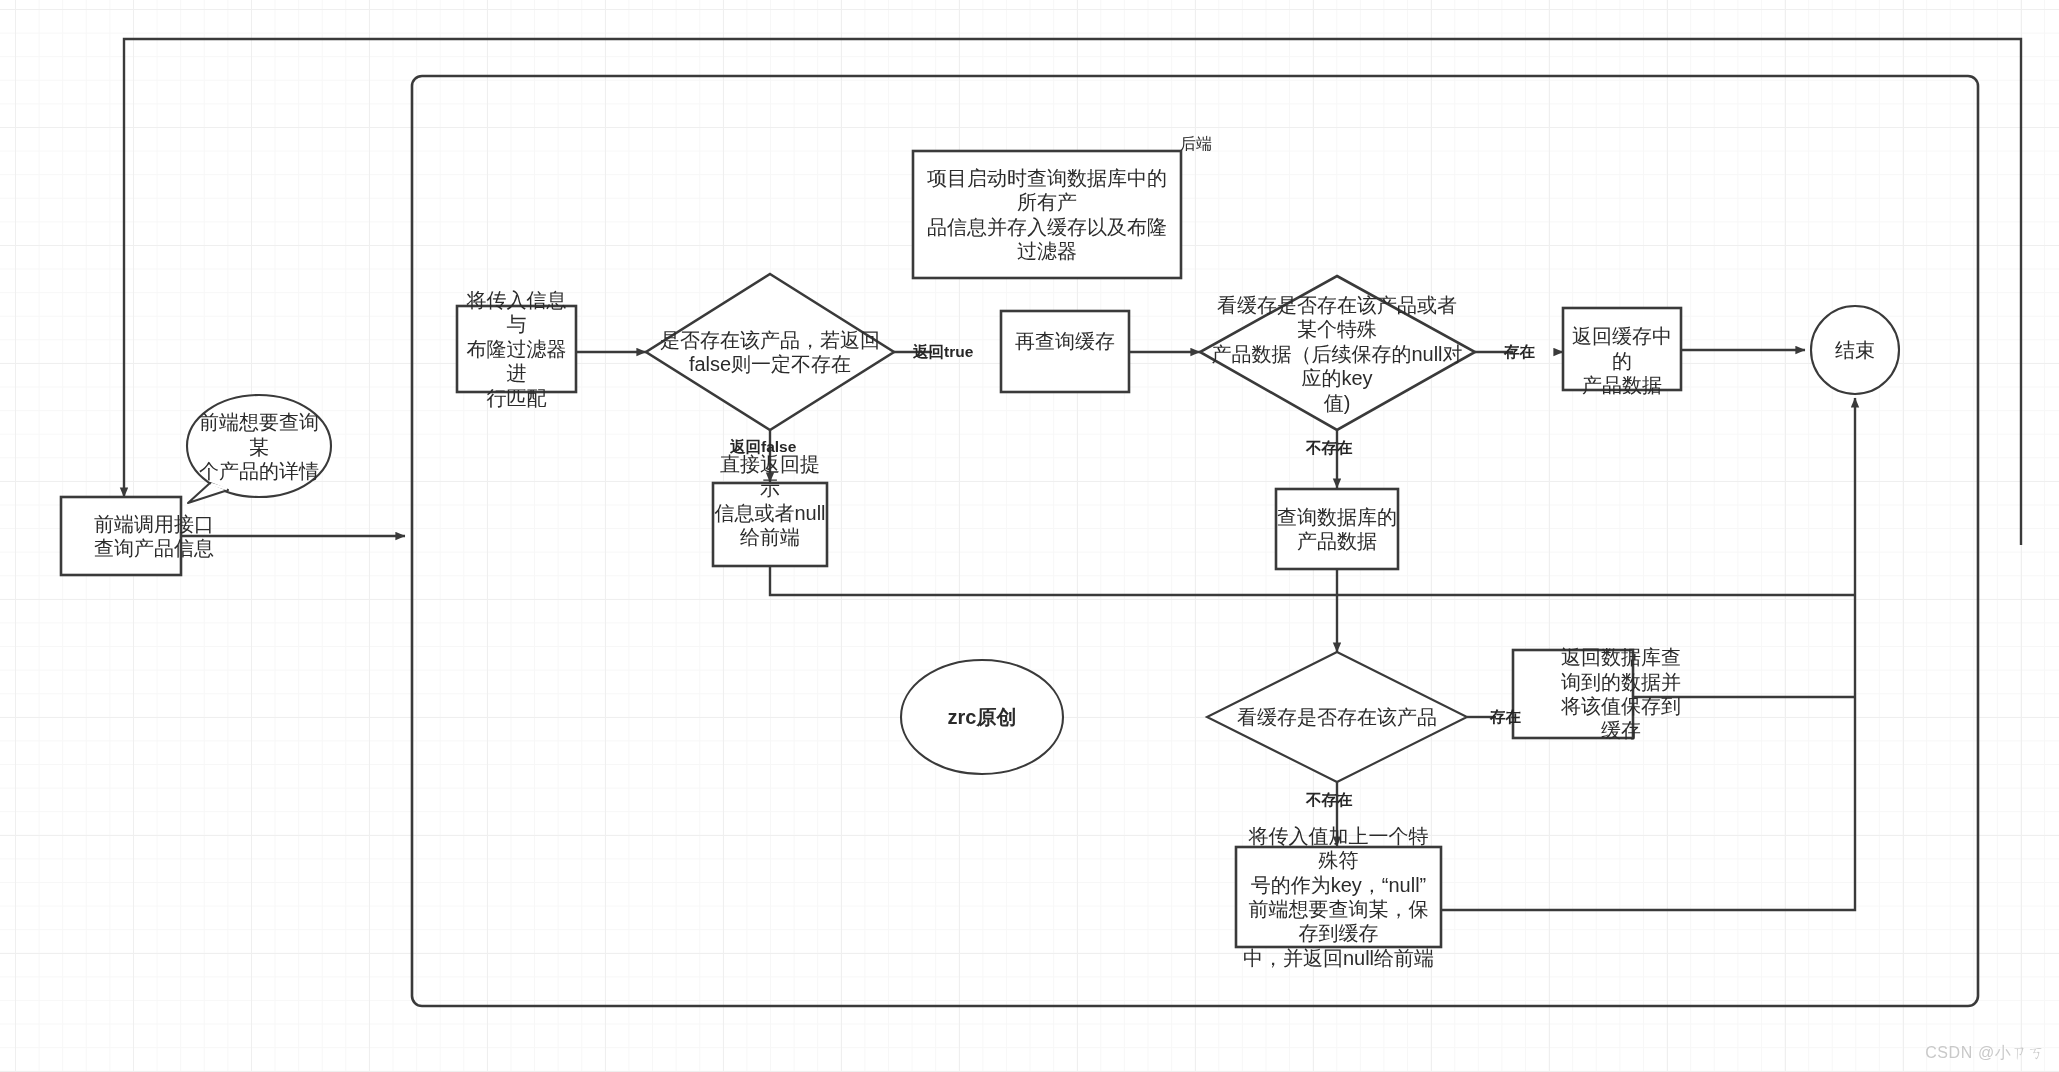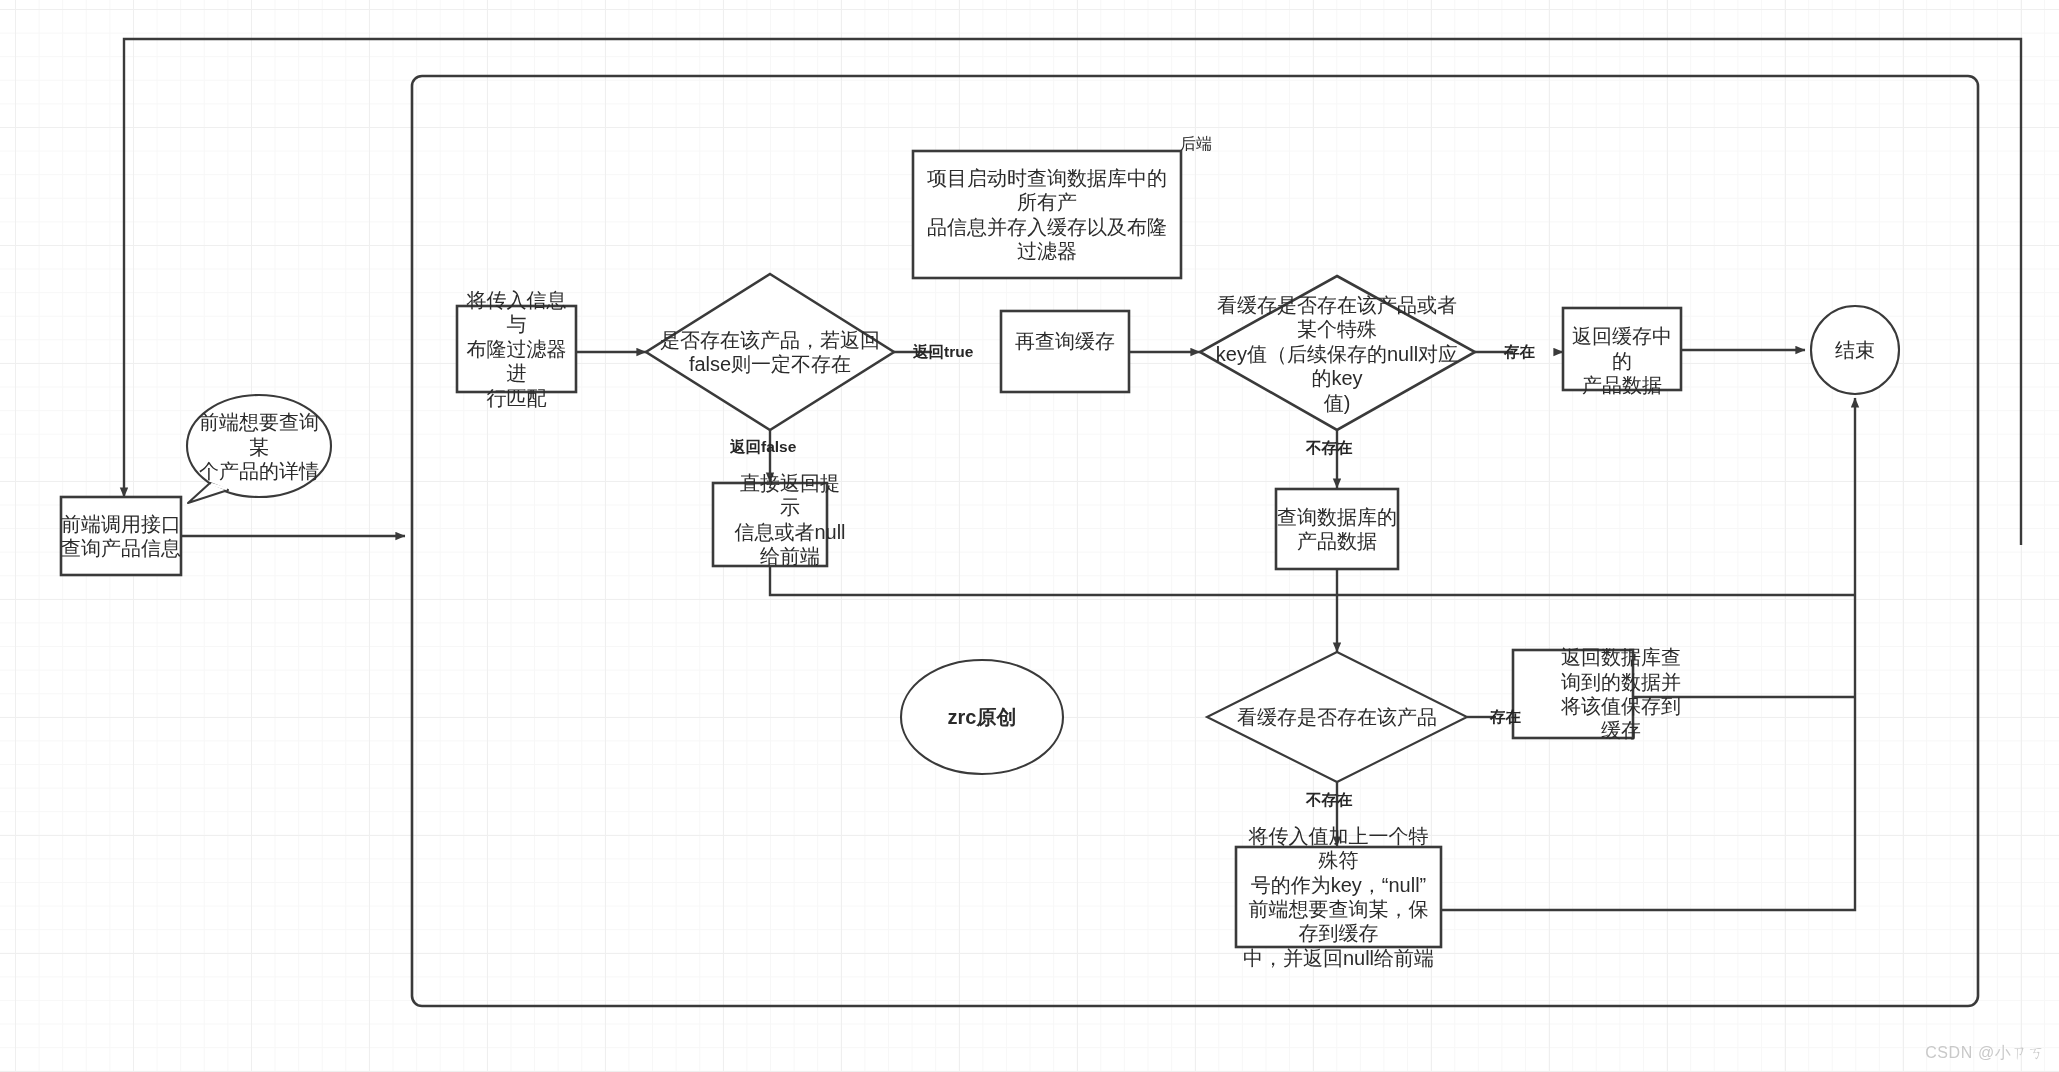--- a/index.html
+++ b/index.html
@@ -175,44 +175,44 @@
     <rect class="shape-stroke" x="1236" y="847" width="205" height="100"></rect>
 
     <path class="conn" d="M 1441,910 L 1855,910 L 1855,697"></path>
 
     <ellipse class="shape-stroke-thin" cx="982" cy="717" rx="81" ry="57"></ellipse>
 
   </svg>
 
   <div class="swim-title" style="left:1180px; top:134px;">后端</div>
 
-  <div class="lbl lbl-box" style="left:61px; top:497px; width:120px; height:78px;">前端调用接口
+  <div class="lbl lbl-box" style="left:61px; top:497px; width:120px; height:78px;padding-left:33px;">前端调用接口
 查询产品信息</div>
 
   <div class="lbl lbl-box" style="left:191px; top:418px; width:136px; height:58px;">前端想要查询某
 个产品的详情</div>
 
   <div class="lbl lbl-box" style="left:920px; top:151px; width:254px; height:127px;">项目启动时查询数据库中的所有产
 品信息并存入缓存以及布隆过滤器</div>
 
   <div class="lbl lbl-box" style="left:457px; top:306px; width:119px; height:86px;">将传入信息与
 布隆过滤器进
 行匹配</div>
 
   <div class="lbl lbl-box bold-t" style="left:650px; top:322px; width:240px; height:60px; font-weight:normal;">是否存在该产品，若返回
 false则一定不存在</div>
 
-  <div class="lbl lbl-box" style="left:713px; top:478px; width:114px; height:83px;padding-left:20px;">直接返回提示
+  <div class="lbl lbl-box" style="left:713px; top:459px; width:114px; height:83px;">直接返回提示
 信息或者null
 给前端</div>
 
   <div class="lbl lbl-box" style="left:1001px; top:301px; width:128px; height:81px;">再查询缓存</div>
 
   <div class="lbl lbl-box" style="left:1208px; top:316px; width:258px; height:76px;">看缓存是否存在该产品或者某个特殊
-key值（后续保存的null对应的key
+产品数据（后续保存的null对应的key
 值)</div>
 
   <div class="lbl lbl-box" style="left:1563px; top:308px; width:118px; height:82px;margin-top:12px;">返回缓存中的
 产品数据</div>
 
   <div class="lbl lbl-box" style="left:1811px; top:334px; width:88px; height:32px;">结束</div>
 
   <div class="lbl lbl-box" style="left:1276px; top:489px; width:122px; height:80px;">查询数据库的
 产品数据</div>
 

